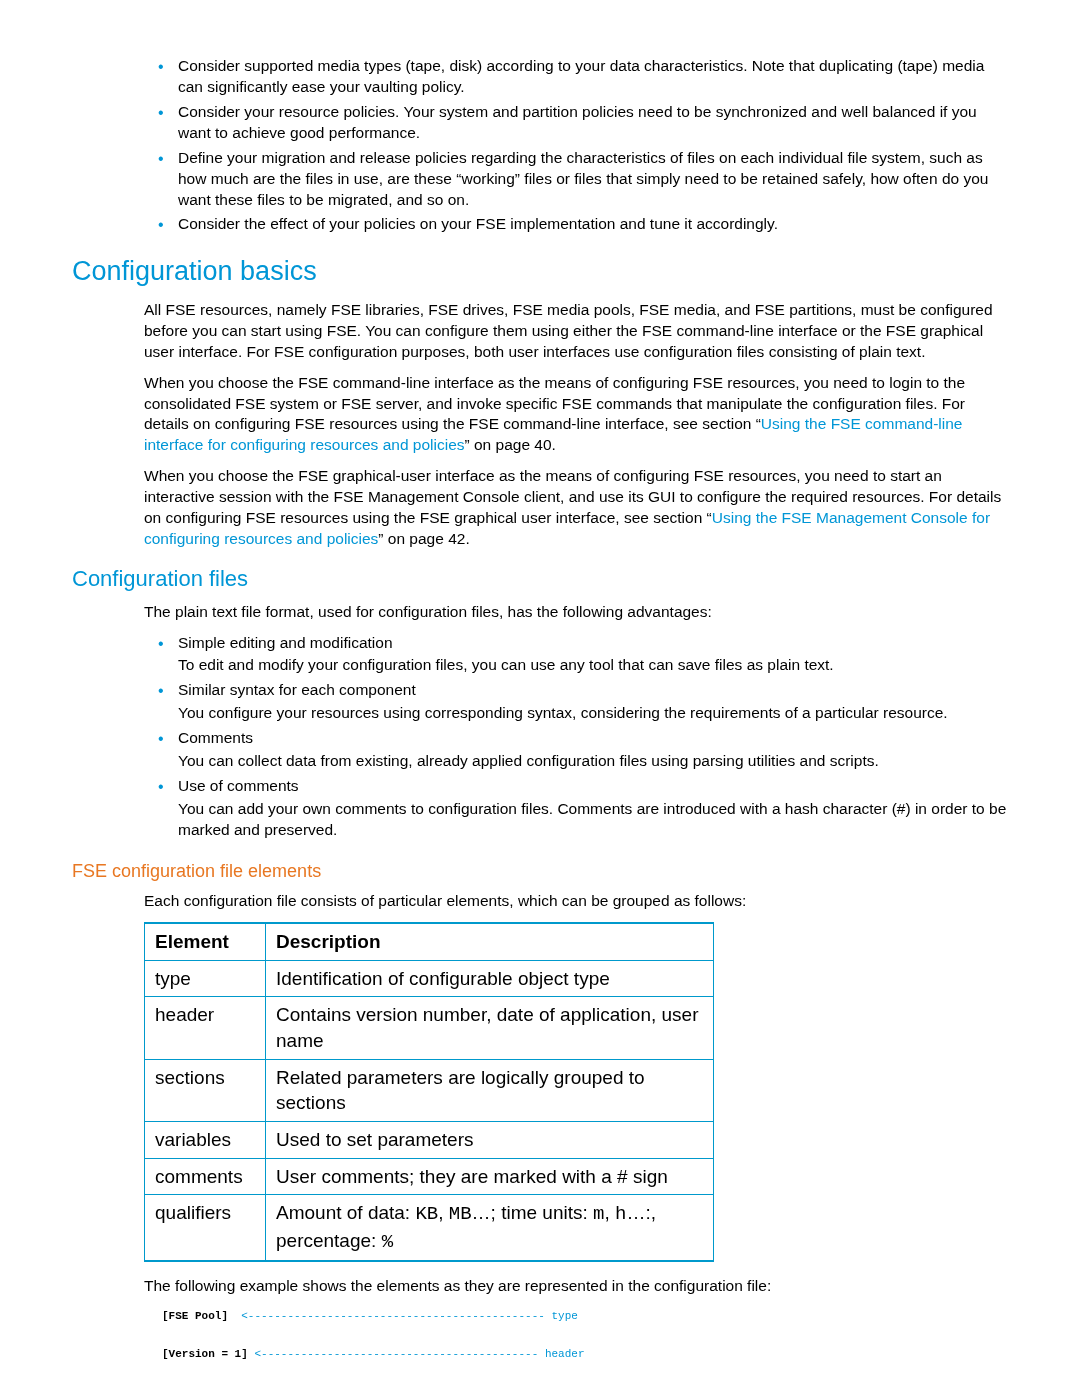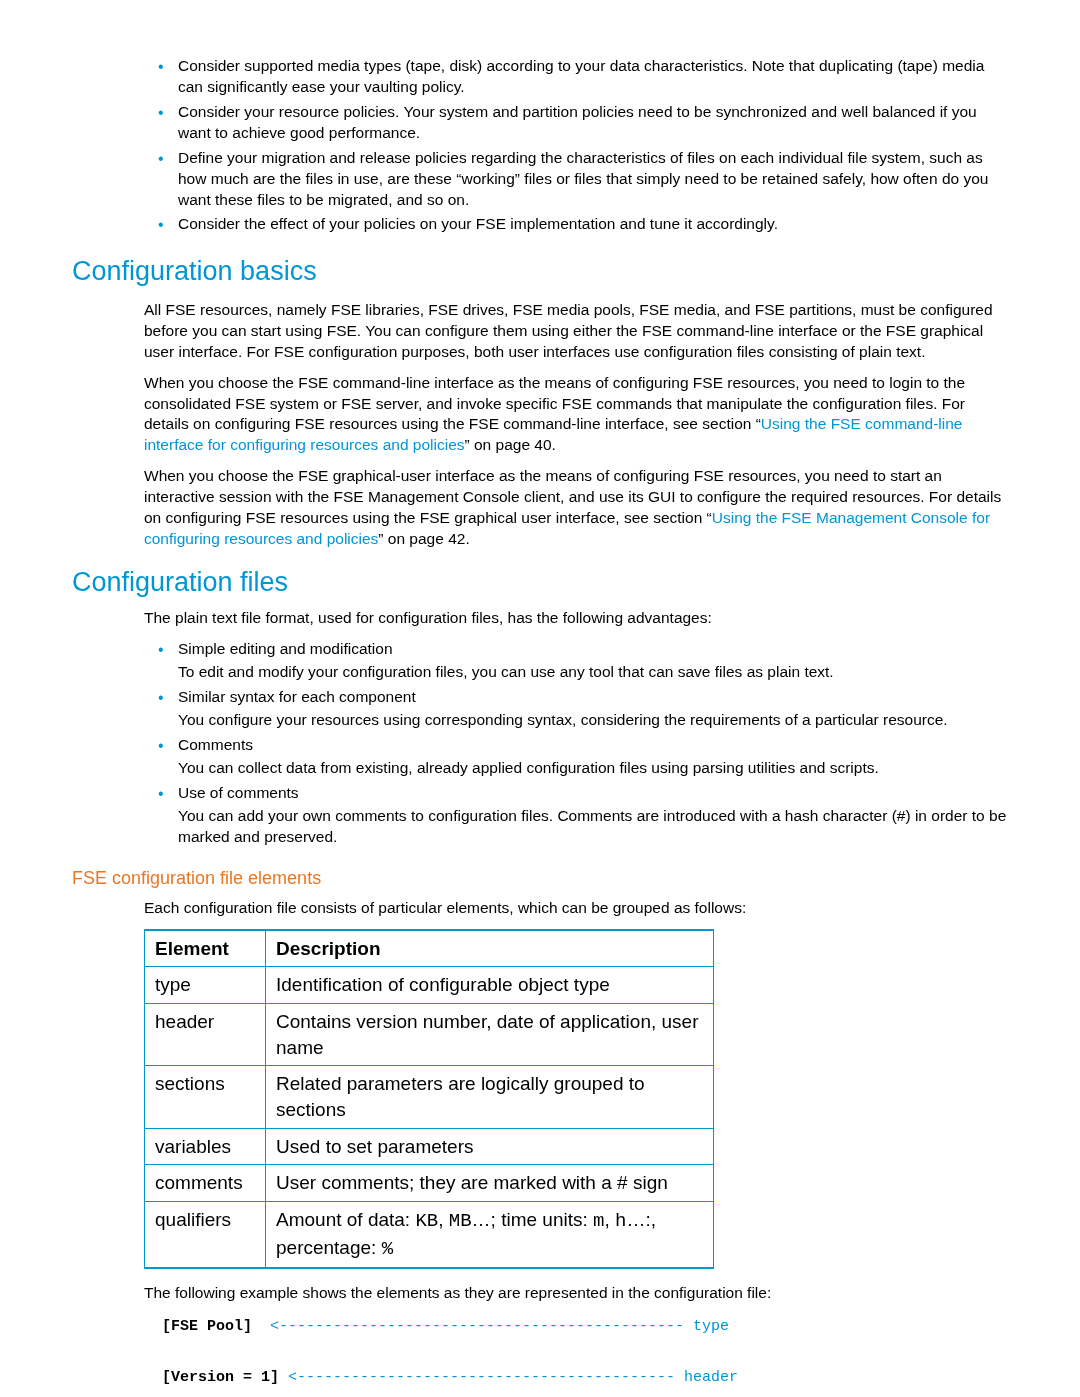--- a/index.html
+++ b/index.html
@@ -16,21 +16,21 @@
     font-family: Arial, Helvetica, sans-serif;
     font-weight: 400;
     color: #0096d6;
     font-size: 27px;
     margin: 18px 0 10px 0;
   }
   h2 {
     font-family: Arial, Helvetica, sans-serif;
     font-weight: 400;
     color: #0096d6;
-    font-size: 27px;
+    font-size: 22px;
     margin: 14px 0 8px 0;
   }
   h3 {
     font-family: Arial, Helvetica, sans-serif;
     font-weight: 400;
     color: #e87722;
     font-size: 18px;
     margin: 18px 0 8px 0;
   }
   p {
@@ -82,21 +82,21 @@
     border-top: 2px solid #0099cc;
   }
   table.box tr:last-child td {
     border-bottom: 2px solid #0099cc;
   }
   table.box th:first-child, table.box td:first-child {
     width: 100px;
   }
   pre.cfg {
     font-family: "Courier New", monospace;
-    font-size: 15px;
+    font-size: 11px;
     margin: 8px 0 4px 90px;
     white-space: pre;
     line-height: 1.7;
   }
   pre.cfg b { font-weight: bold; }
   pre.cfg .arrow { color: #0096d6; }
   .footer {
     font-size: 19px;
     margin-top: 44px;
     margin-left: 8px;

